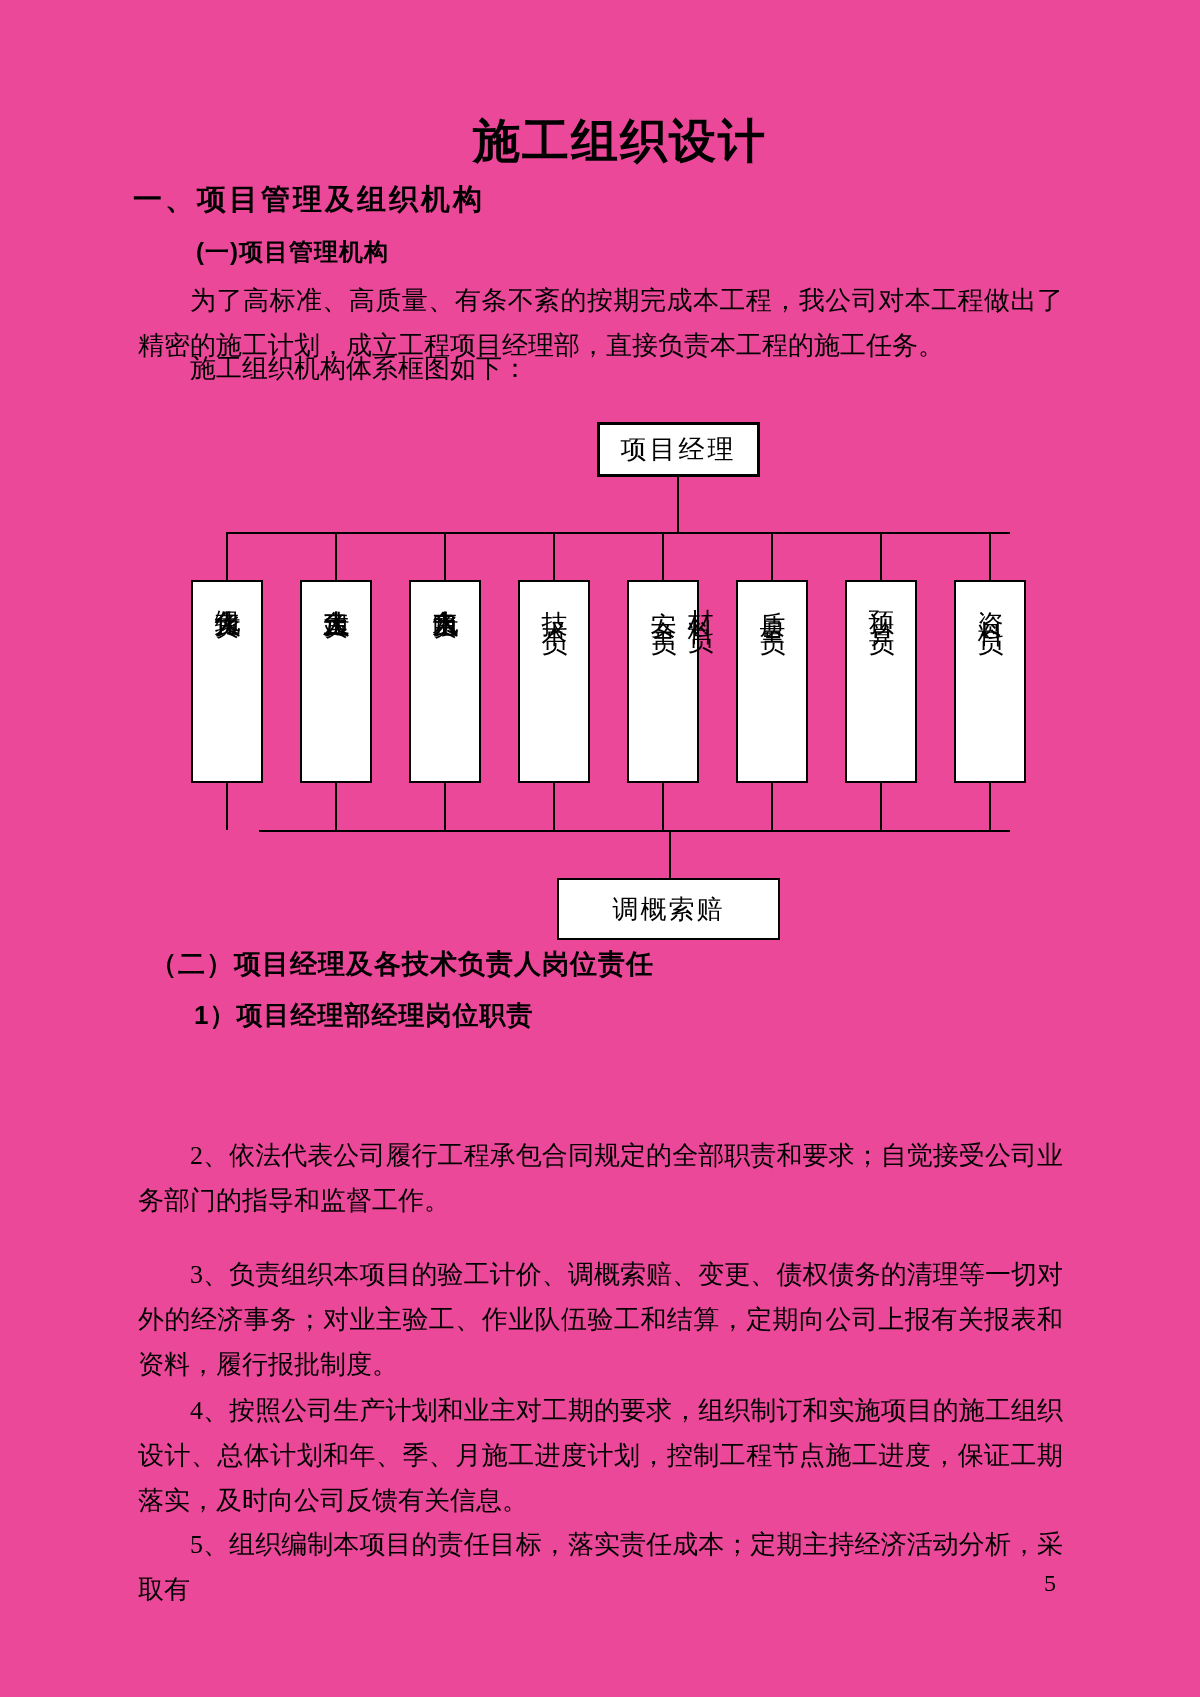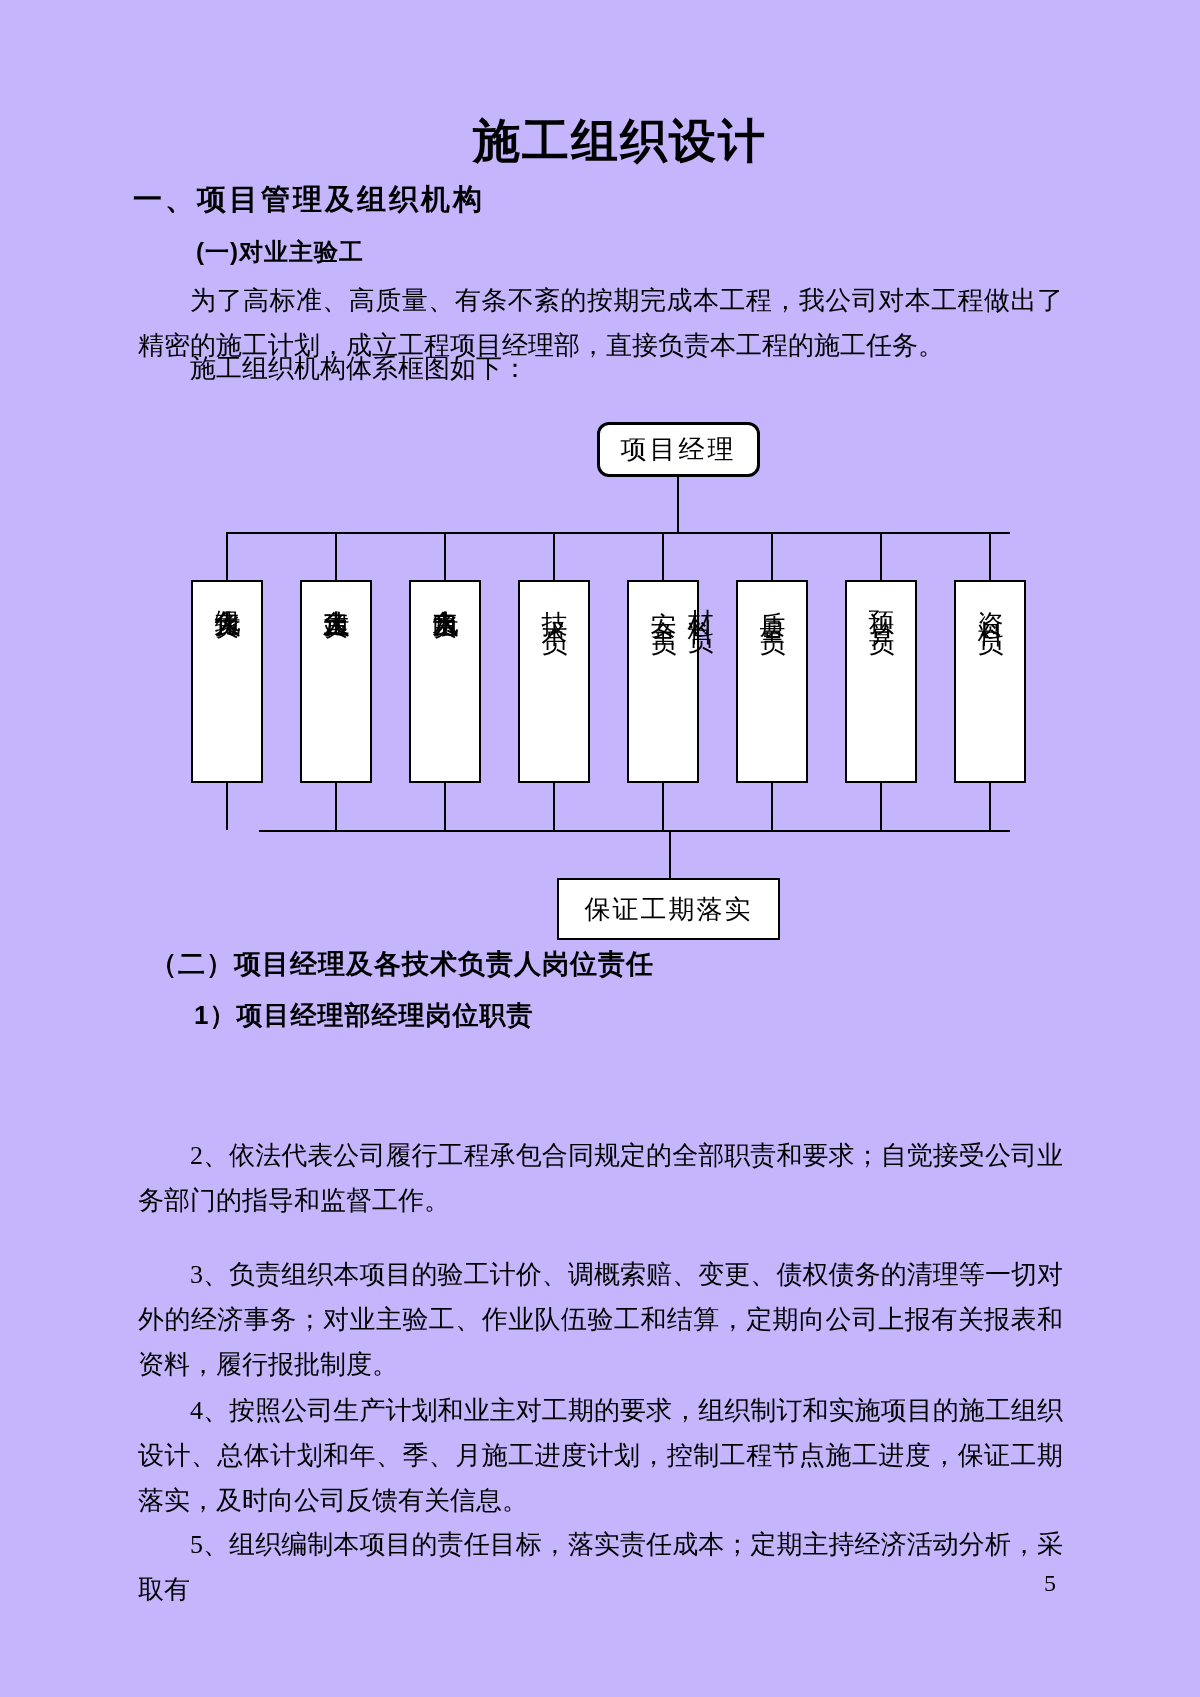--- a/index.html
+++ b/index.html
@@ -1,20 +1,20 @@
 <!DOCTYPE html>
 <html><head>
 <meta charset="utf-8">
 <style>
   html,body { margin:0; padding:0; background:#888; }
   .page {
     position:relative;
     width:1200px; height:1697px;
     margin:0 auto;
-    background:#c4b5fd;
+    background:#ec4899;
     color:#000;
     font-family:"Liberation Serif", serif;
     overflow:hidden;
   }
   
   .doc-title {
     position:absolute; top:110px; left:20px; width:1200px;
     text-align:center;
     font-family:"Liberation Serif", serif;
     font-size:47px; font-weight:700; letter-spacing:2px;
@@ -62,21 +62,20 @@
   .obox {
     position:absolute; background:#fff; border:2px solid #000;
     box-sizing:border-box;
     font-size:26px;
   }
   .top-box {
     left:597px; top:422px; width:163px; height:55px;
     border-width:3px;
     display:flex; align-items:center; justify-content:center;
     letter-spacing:3px;
-    border-radius:12px;
   }
   .bottom-box {
     left:557px; top:878px; width:223px; height:62px;
     display:flex; align-items:center; justify-content:center;
     letter-spacing:2px;
   }
   .role-box {
     top:580px; width:72px; height:203px;
     display:flex; justify-content:center; align-items:flex-start;
     padding-top:8px;
@@ -102,21 +101,21 @@
   .stem-low { top:783px; height:47px; width:2px; }
 </style>
 </head>
 <body>
 
 <div class="page">
 
   <h1 class="doc-title">施工组织设计</h1>
 
   <div class="h-lvl1">一、项目管理及组织机构</div>
-  <div class="h-lvl2">(一)对业主验工</div>
+  <div class="h-lvl2">(一)项目管理机构</div>
 
   <p class="para p-lead">施工组织机构体系框图如下：</p>
   <p class="para p-intro">为了高标准、高质量、有条不紊的按期完成本工程，我公司对本工程做出了精密的施工计划，成立工程项目经理部，直接负责本工程的施工任务。</p>
 
   <div>
 
     <div class="obox top-box">
       <span>项目经理</span>
     </div>
 
@@ -167,21 +166,21 @@
     <div class="line stem-low" style="left:662px;"></div>
     <div class="line stem-low" style="left:771px;"></div>
     <div class="line stem-low" style="left:880px;"></div>
     <div class="line stem-low" style="left:989px;"></div>
 
     <div class="line" style="left:259px; top:830px; width:751px; height:2px;"></div>
 
     <div class="line" style="left:669px; top:832px; width:2px; height:46px;"></div>
 
     <div class="obox bottom-box">
-      <span>保证工期落实</span>
+      <span>调概索赔</span>
     </div>
   </div>
 
   <div class="h-lvl3">（二）项目经理及各技术负责人岗位责任</div>
   <div class="h-lvl4">1）项目经理部经理岗位职责</div>
 
   <p class="para p-d2">2、依法代表公司履行工程承包合同规定的全部职责和要求；自觉接受公司业务部门的指导和监督工作。</p>
   <p class="para p-d3">3、负责组织本项目的验工计价、调概索赔、变更、债权债务的清理等一切对外的经济事务；对业主验工、作业队伍验工和结算，定期向公司上报有关报表和资料，履行报批制度。</p>
   <p class="para p-d4">4、按照公司生产计划和业主对工期的要求，组织制订和实施项目的施工组织设计、总体计划和年、季、月施工进度计划，控制工程节点施工进度，保证工期落实，及时向公司反馈有关信息。</p>
   <p class="para p-d5">5、组织编制本项目的责任目标，落实责任成本；定期主持经济活动分析，采取有</p>

